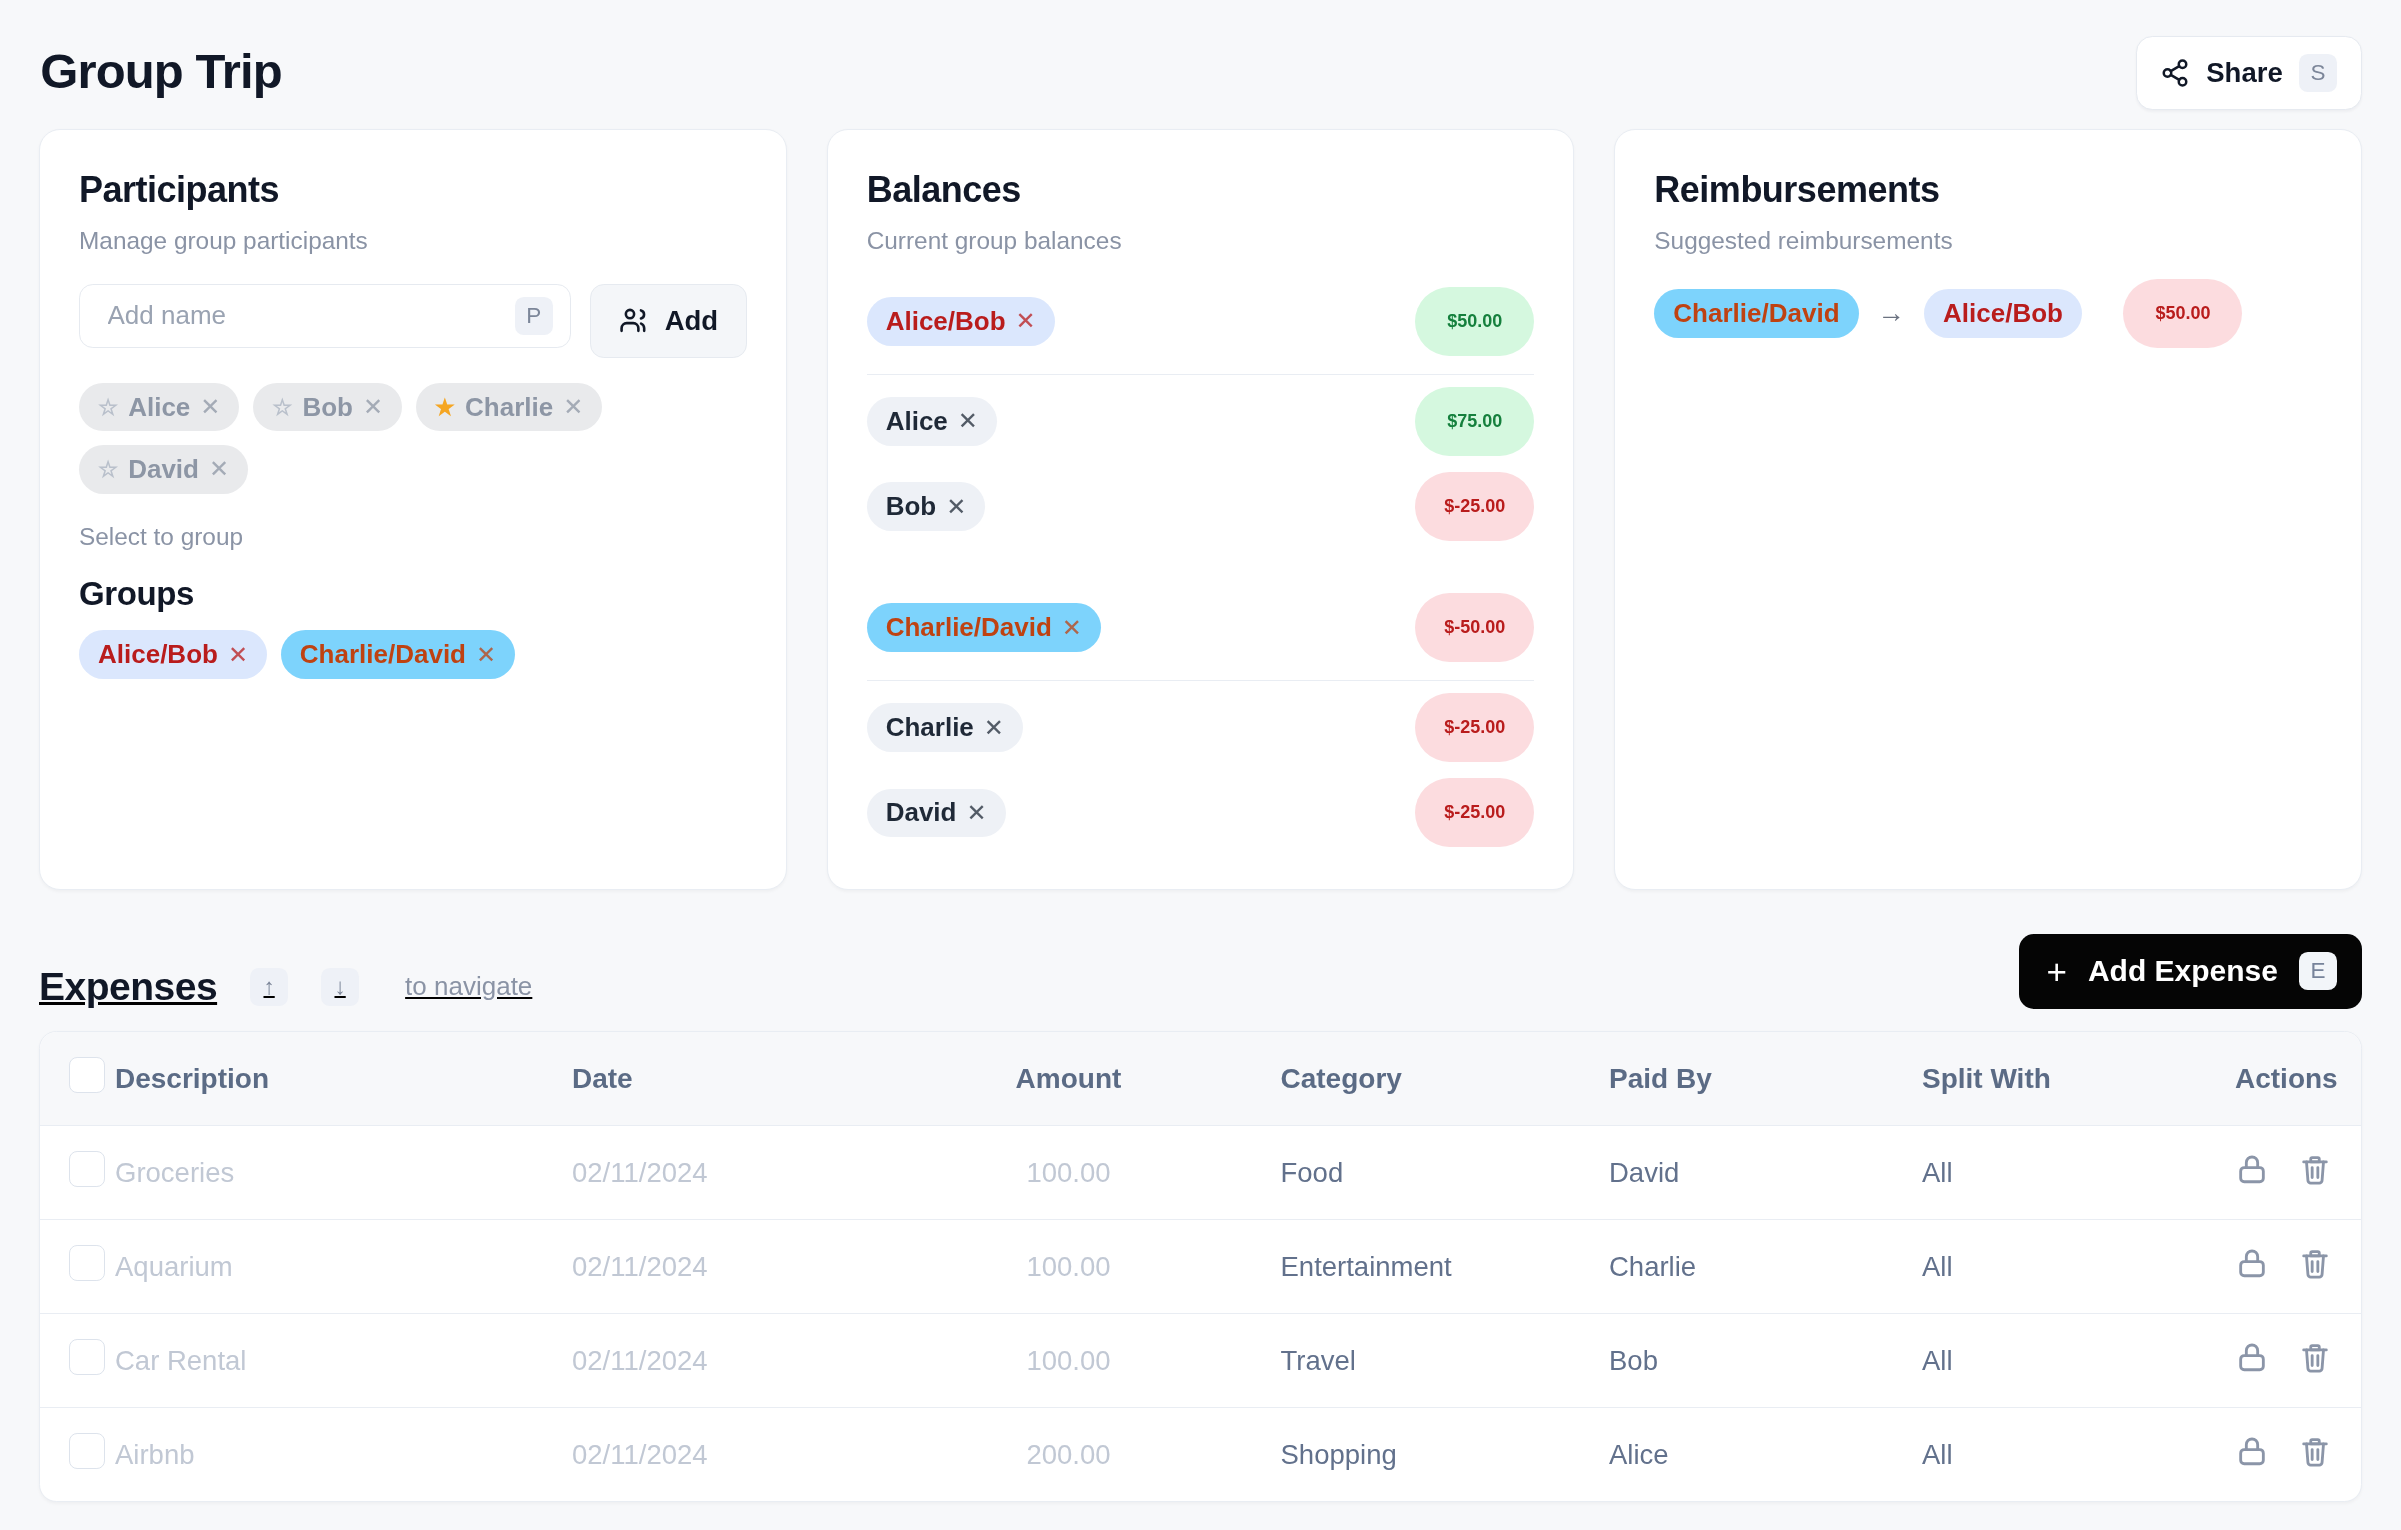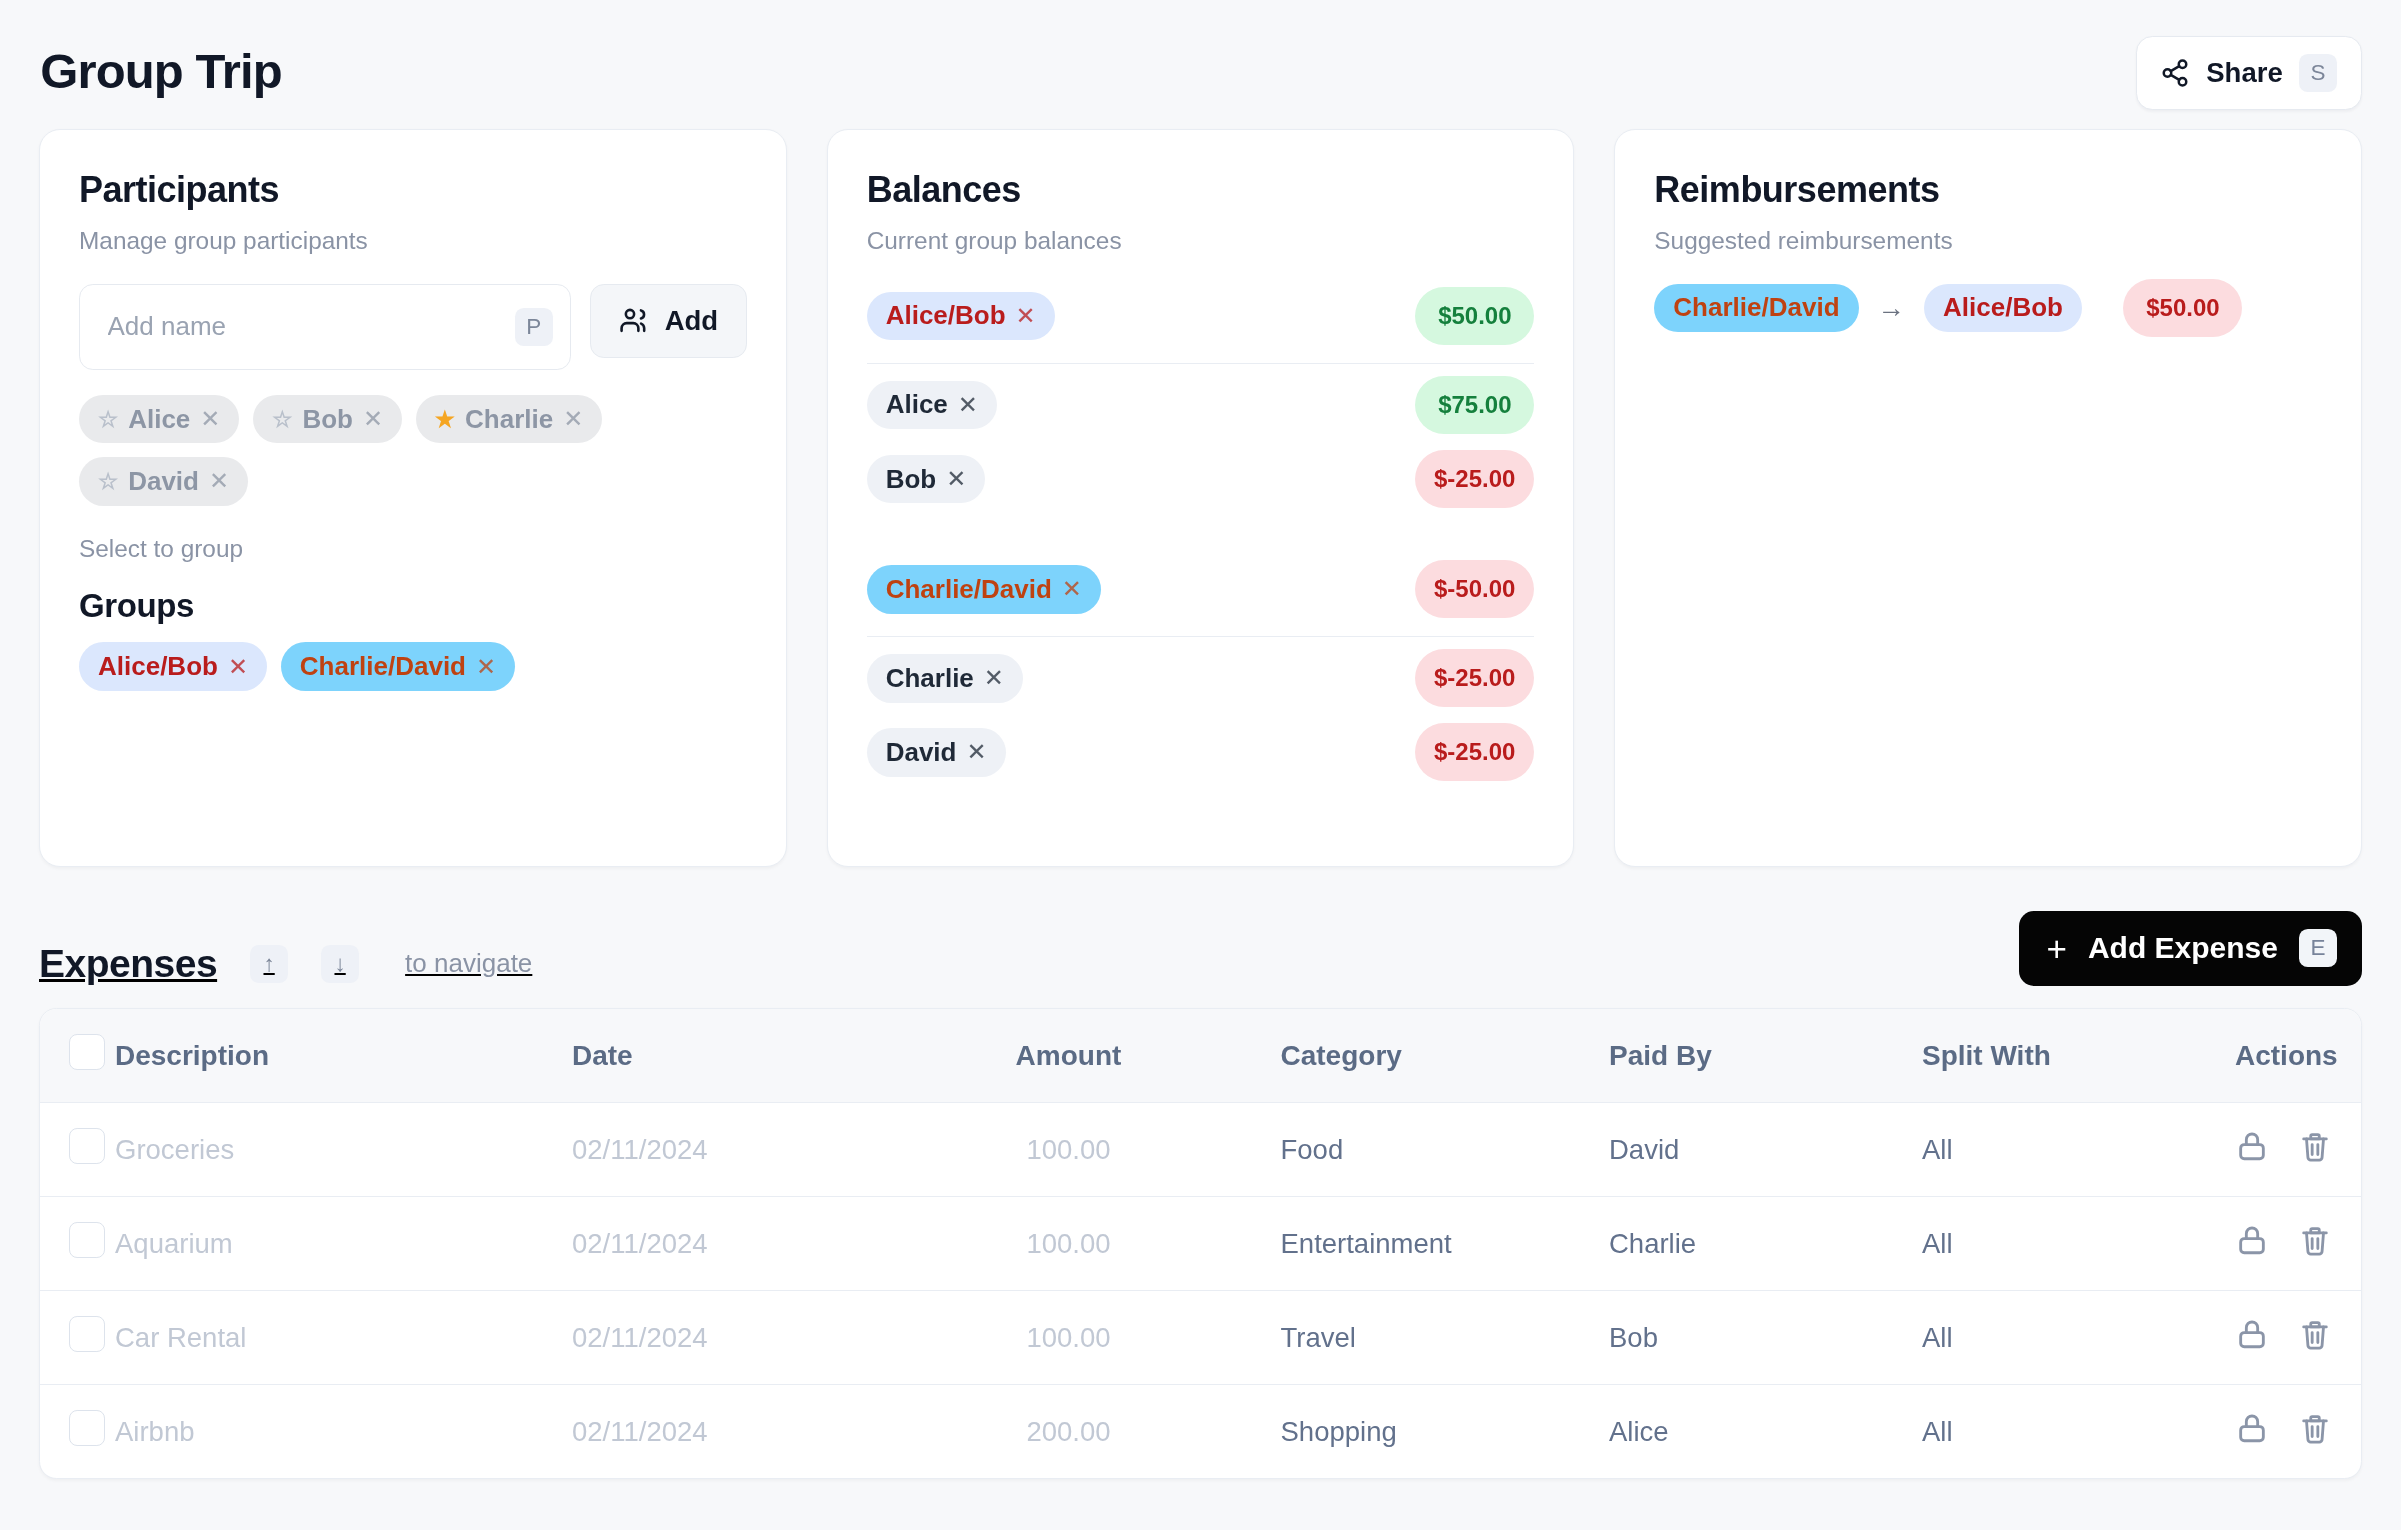--- a/index.html
+++ b/index.html
@@ -36,21 +36,21 @@
     padding: 39px 39px 33px 39px; flex: 1; min-height: 738px;
   }
   .card-title { font-size: 36px; font-weight: 700; color: #111827; letter-spacing: -0.5px; }
   .card-sub { font-size: 24.4px; color: #8a93a5; margin-top: 16.3px; }
 
   
   .add-row { display: flex; gap: 19px; margin-top: 29px; align-items: stretch; }
   .input-wrap {
     flex: 1; background: #fff; border: 1.9px solid #e6eaf0; border-radius: 13.8px;
     display: flex; align-items: center; justify-content: space-between;
-    padding: 0 17.5px 0 27.5px; height: 86px;
+    padding: 0 17.5px 0 27.5px; height: 64px;
   }
   .input-wrap input {
     border: 0; outline: 0; font-size: 26px; color: #111827; width: 100%;
     font-family: "Liberation Sans", sans-serif; background: transparent;
   }
   .input-wrap input::placeholder { color: #9aa3b2; }
   .add-btn {
     display: flex; align-items: center; gap: 15px;
     background: #f4f6f9; border: 1.9px solid #e6eaf0; border-radius: 13.8px;
     padding: 0 27.5px; height: 74px;
@@ -70,21 +70,21 @@
   .sub-title { font-size: 33px; font-weight: 700; color: #111827; margin-top: 24px; letter-spacing: -0.4px; }
   .chip-blue { background: #dbe7fd; color: #b91c1c; }
   .chip-orange { background: #7dd3fc; color: #bf4211; }
   .chip-neutral { background: #eef1f6; color: #1f2937; }
 
   
   .bal-list { margin-top: 24px; }
   .bal-row { display: flex; align-items: center; justify-content: space-between; padding: 8.1px 0; }
   .bal-sep { border-top: 1.9px solid #e9edf3; margin: 10px 0 3.8px 0; }
   .amount {
-    border-radius: 625px; padding: 15px 19px; font-size: 24px; font-weight: 700; min-width: 119px;
+    border-radius: 625px; padding: 24px 19px; font-size: 18px; font-weight: 700; min-width: 119px;
     text-align: center;
   }
   .amount-pos { background: #d5f8df; color: #15803d; }
   .amount-neg { background: #fcdcdf; color: #b91c1c; }
 
   
   .reimb-row { display: flex; align-items: center; gap: 19px; margin-top: 24px; }
   .arrow { font-size: 27.5px; color: #6b7280; }
 
   

